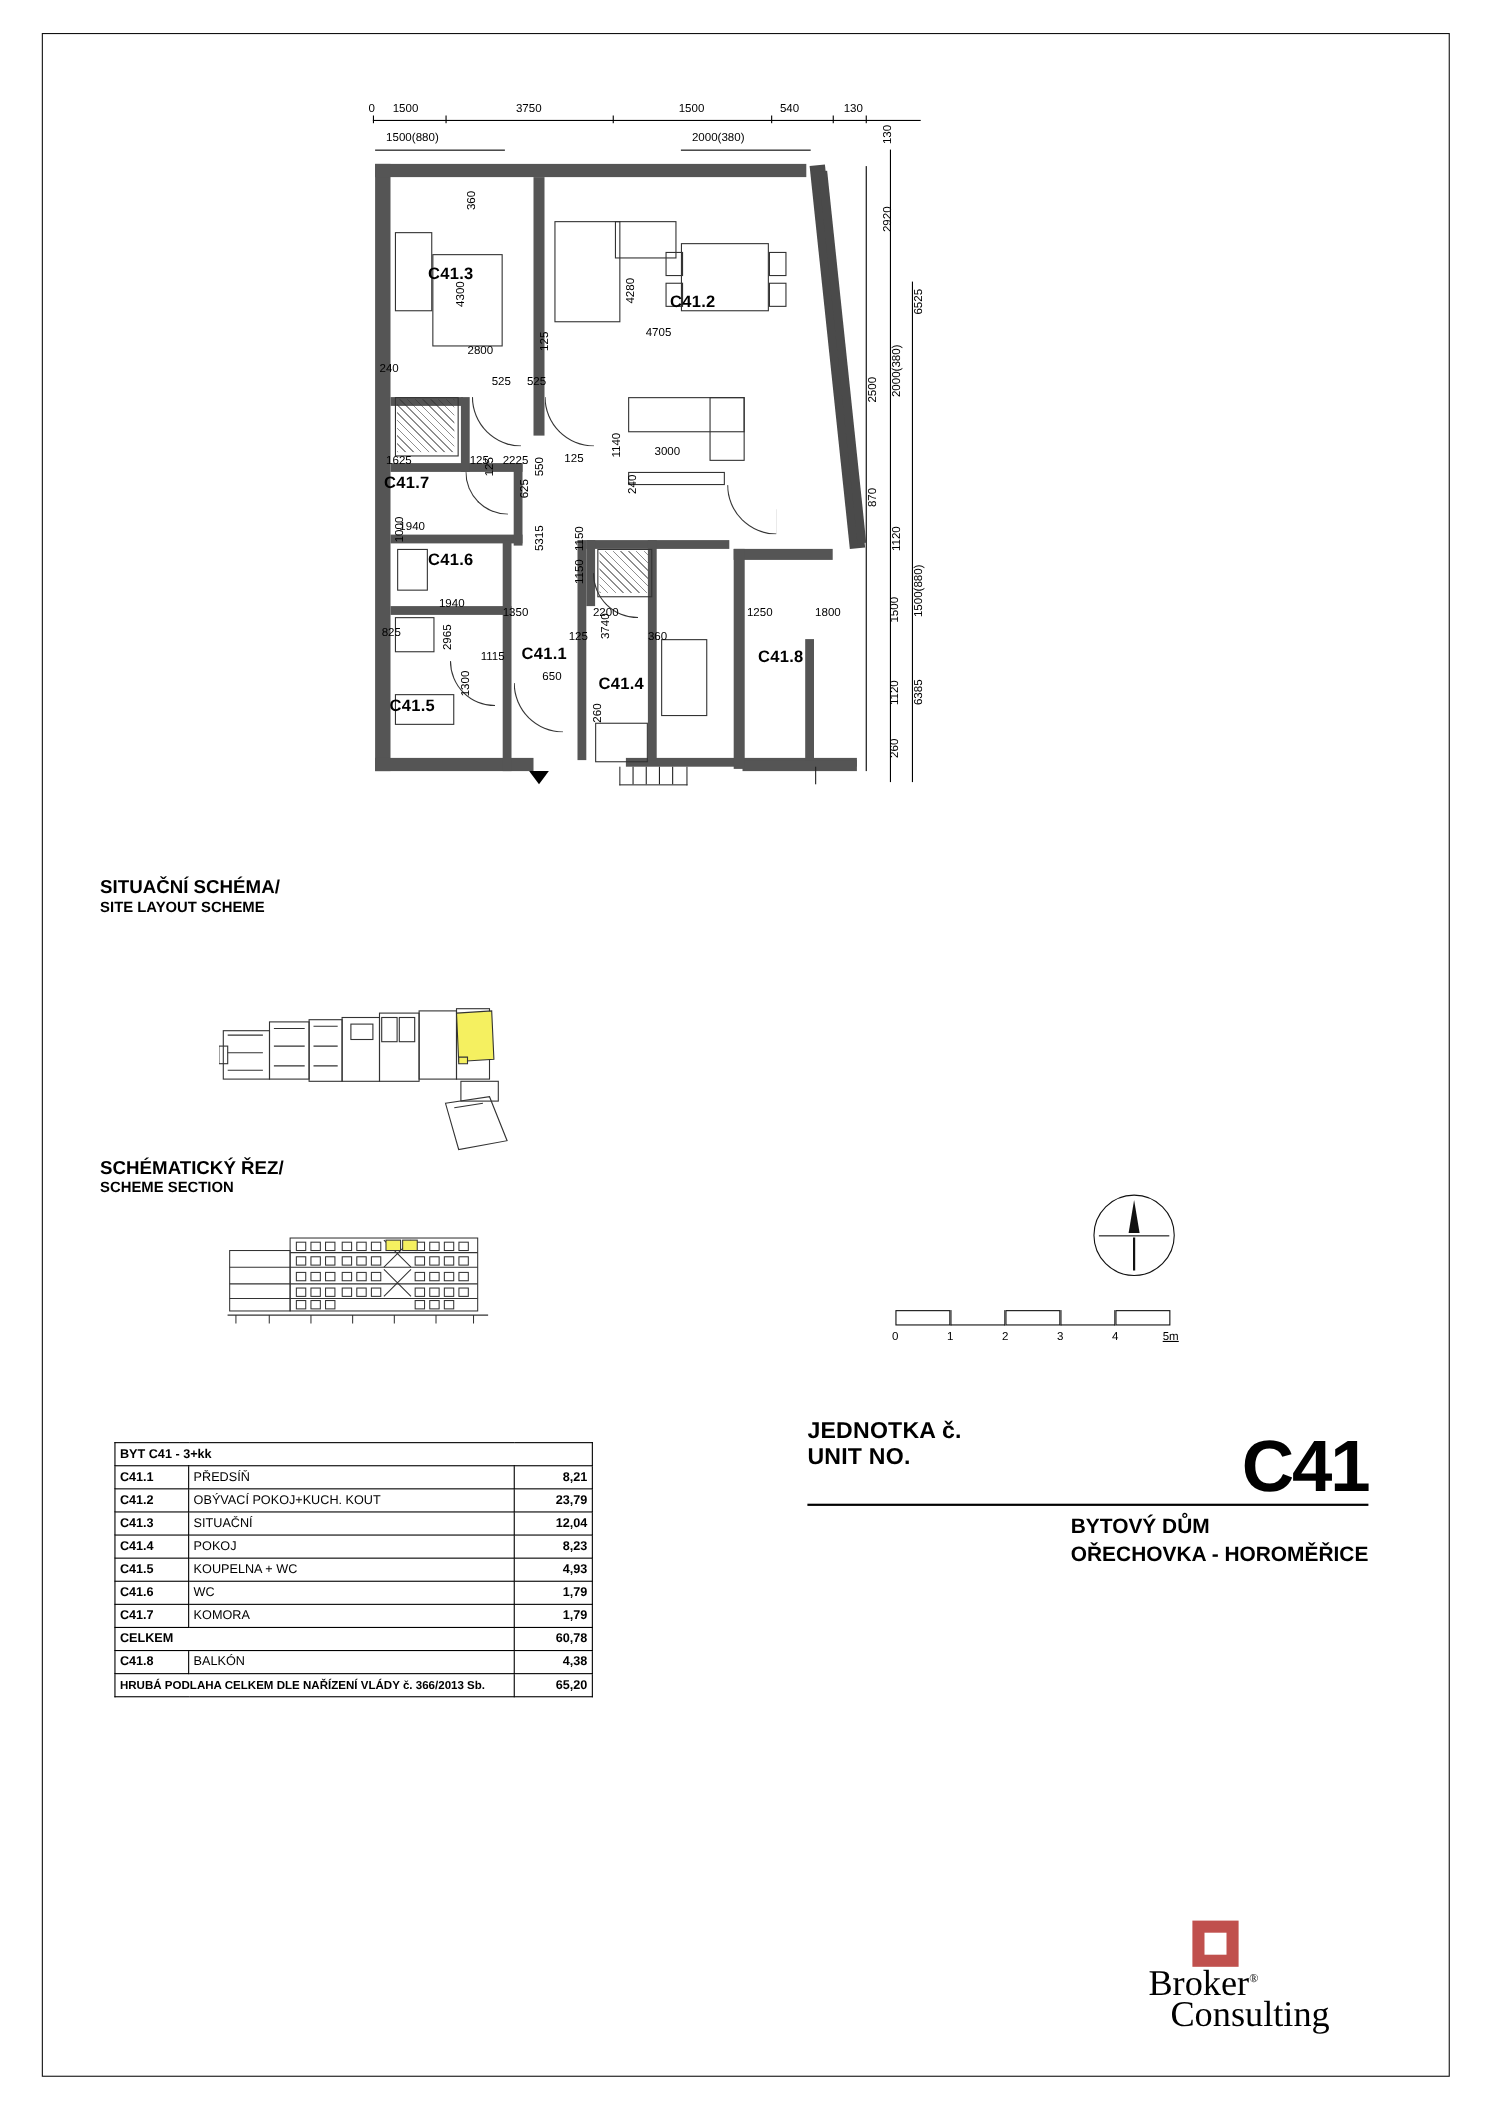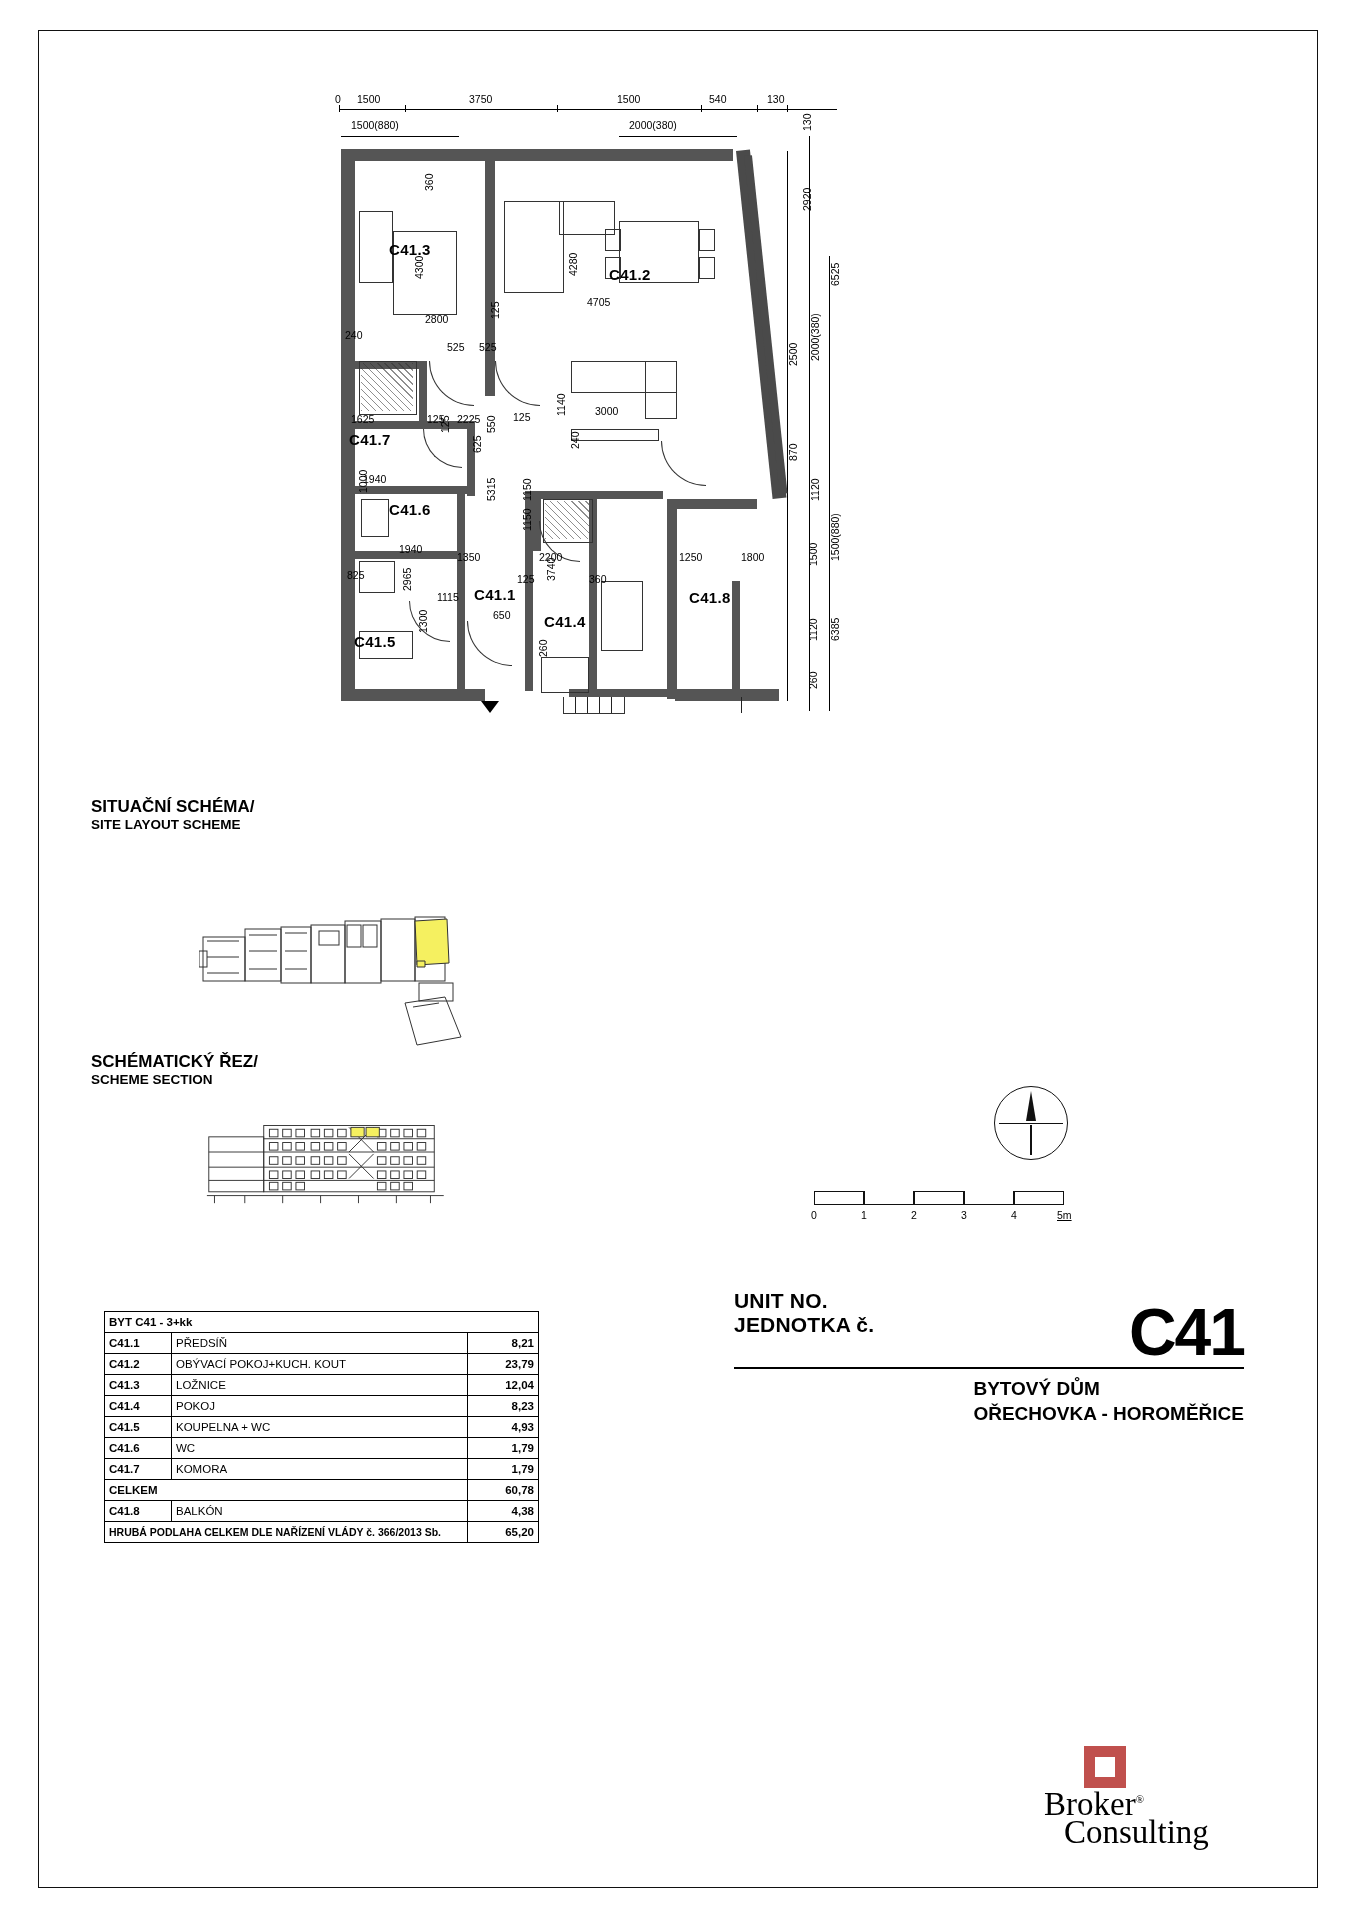--- a/index.html
+++ b/index.html
@@ -348,21 +348,21 @@
           <td>PŘEDSÍŇ</td>
           <td class="val">8,21</td>
         </tr>
     <tr>
           <td class="code">C41.2</td>
           <td>OBÝVACÍ POKOJ+KUCH. KOUT</td>
           <td class="val">23,79</td>
         </tr>
     <tr>
           <td class="code">C41.3</td>
-          <td>LOŽNICE</td>
+          <td>SITUAČNÍ</td>
           <td class="val">12,04</td>
         </tr>
     <tr>
           <td class="code">C41.4</td>
           <td>POKOJ</td>
           <td class="val">8,23</td>
         </tr>
     <tr>
           <td class="code">C41.5</td>
           <td>KOUPELNA + WC</td>
@@ -388,22 +388,22 @@
           <td class="val">4,38</td>
         </tr>
     <tr class="tot">
           <td colspan="2" style="font-size:10.5px;">HRUBÁ PODLAHA CELKEM DLE NAŘÍZENÍ VLÁDY č. 366/2013 Sb.</td>
           <td class="val">65,20</td>
         </tr>
   </tbody>
     </table>
 
   <div class="unit">
+    <div class="jed">JEDNOTKA č.</div>
     <div class="jed">UNIT NO.</div>
-    <div class="jed">JEDNOTKA č.</div>
     <div class="code">C41</div>
     <div class="rule"></div>
     <div class="addr">
       <div>BYTOVÝ DŮM</div>
       <div>OŘECHOVKA - HOROMĚŘICE</div>
     </div>
   </div>
 
   <div class="logo">
     <div class="sq"></div>

